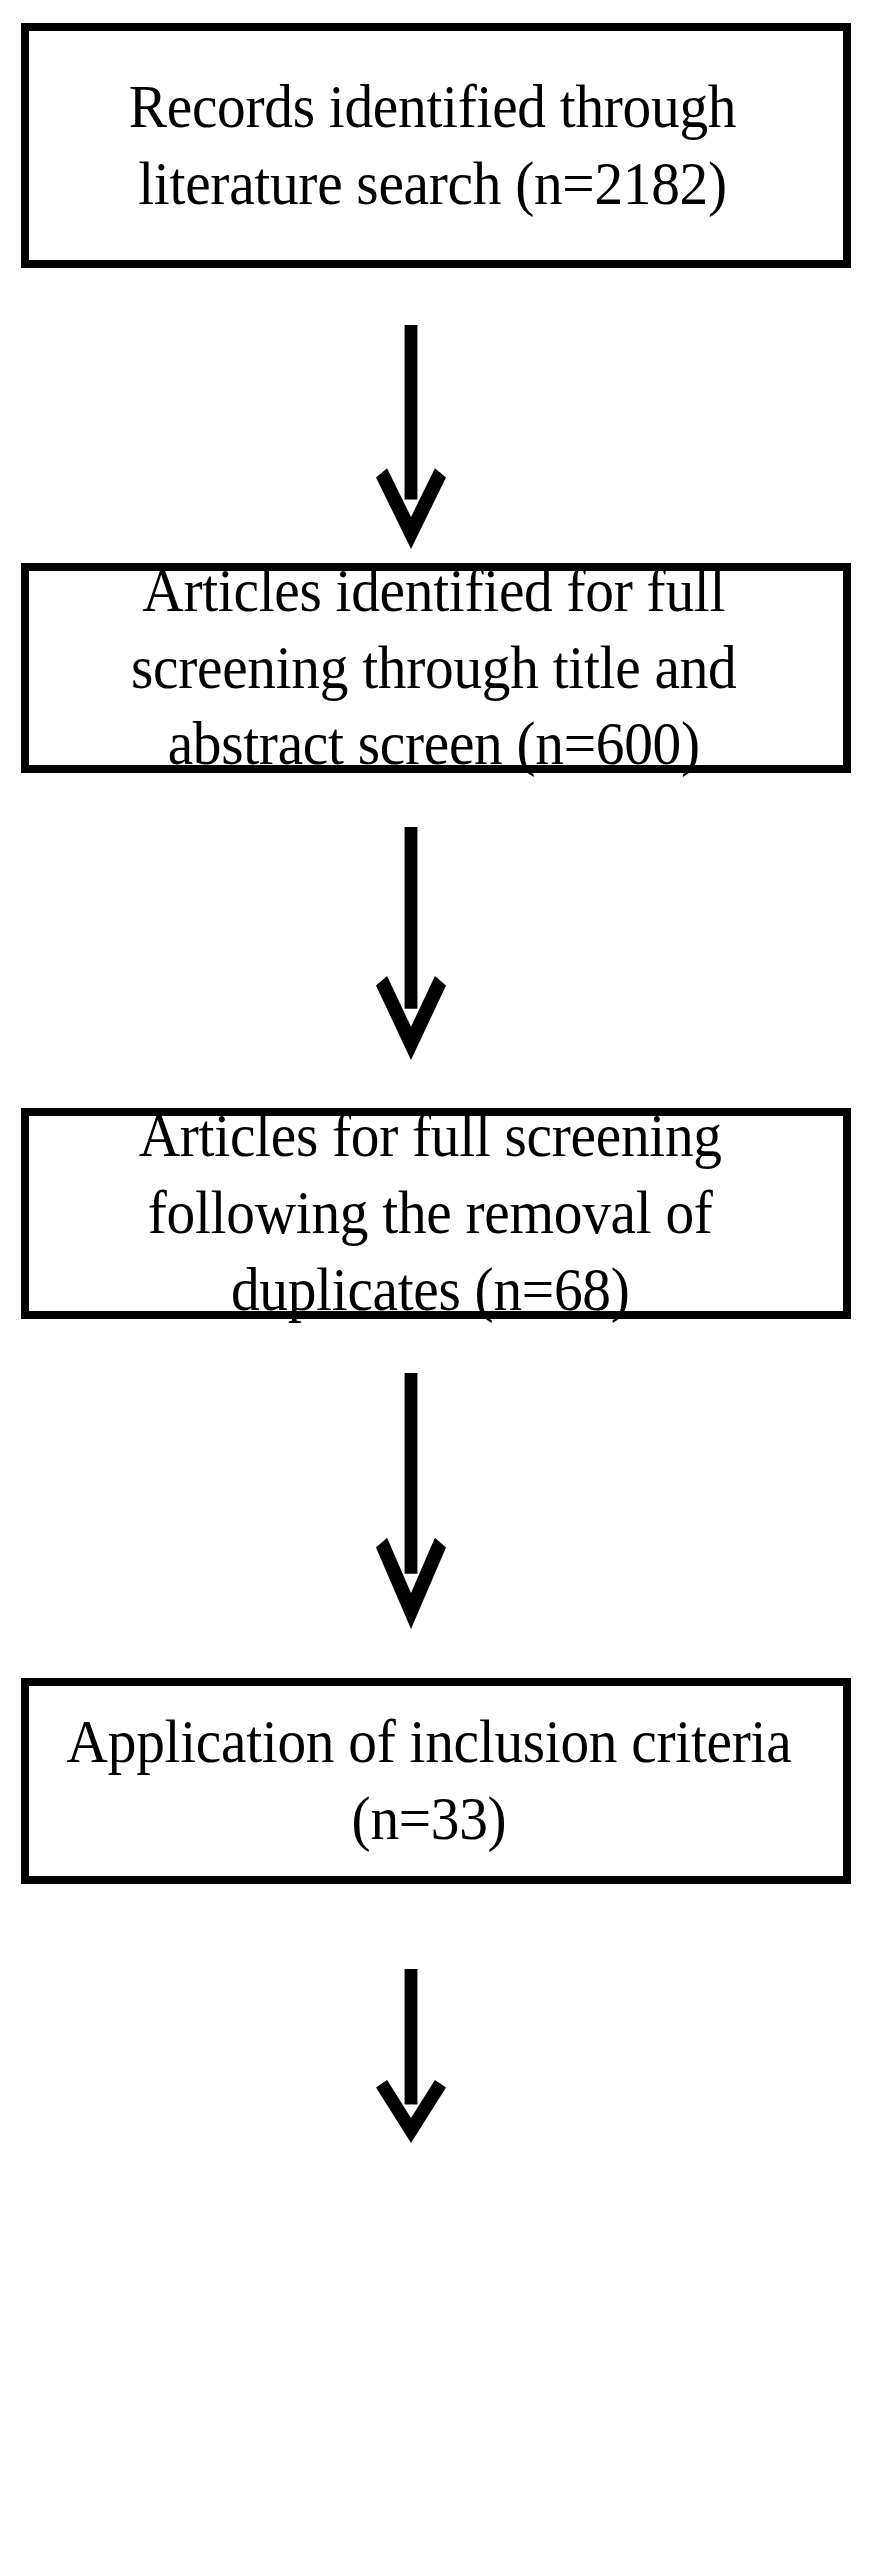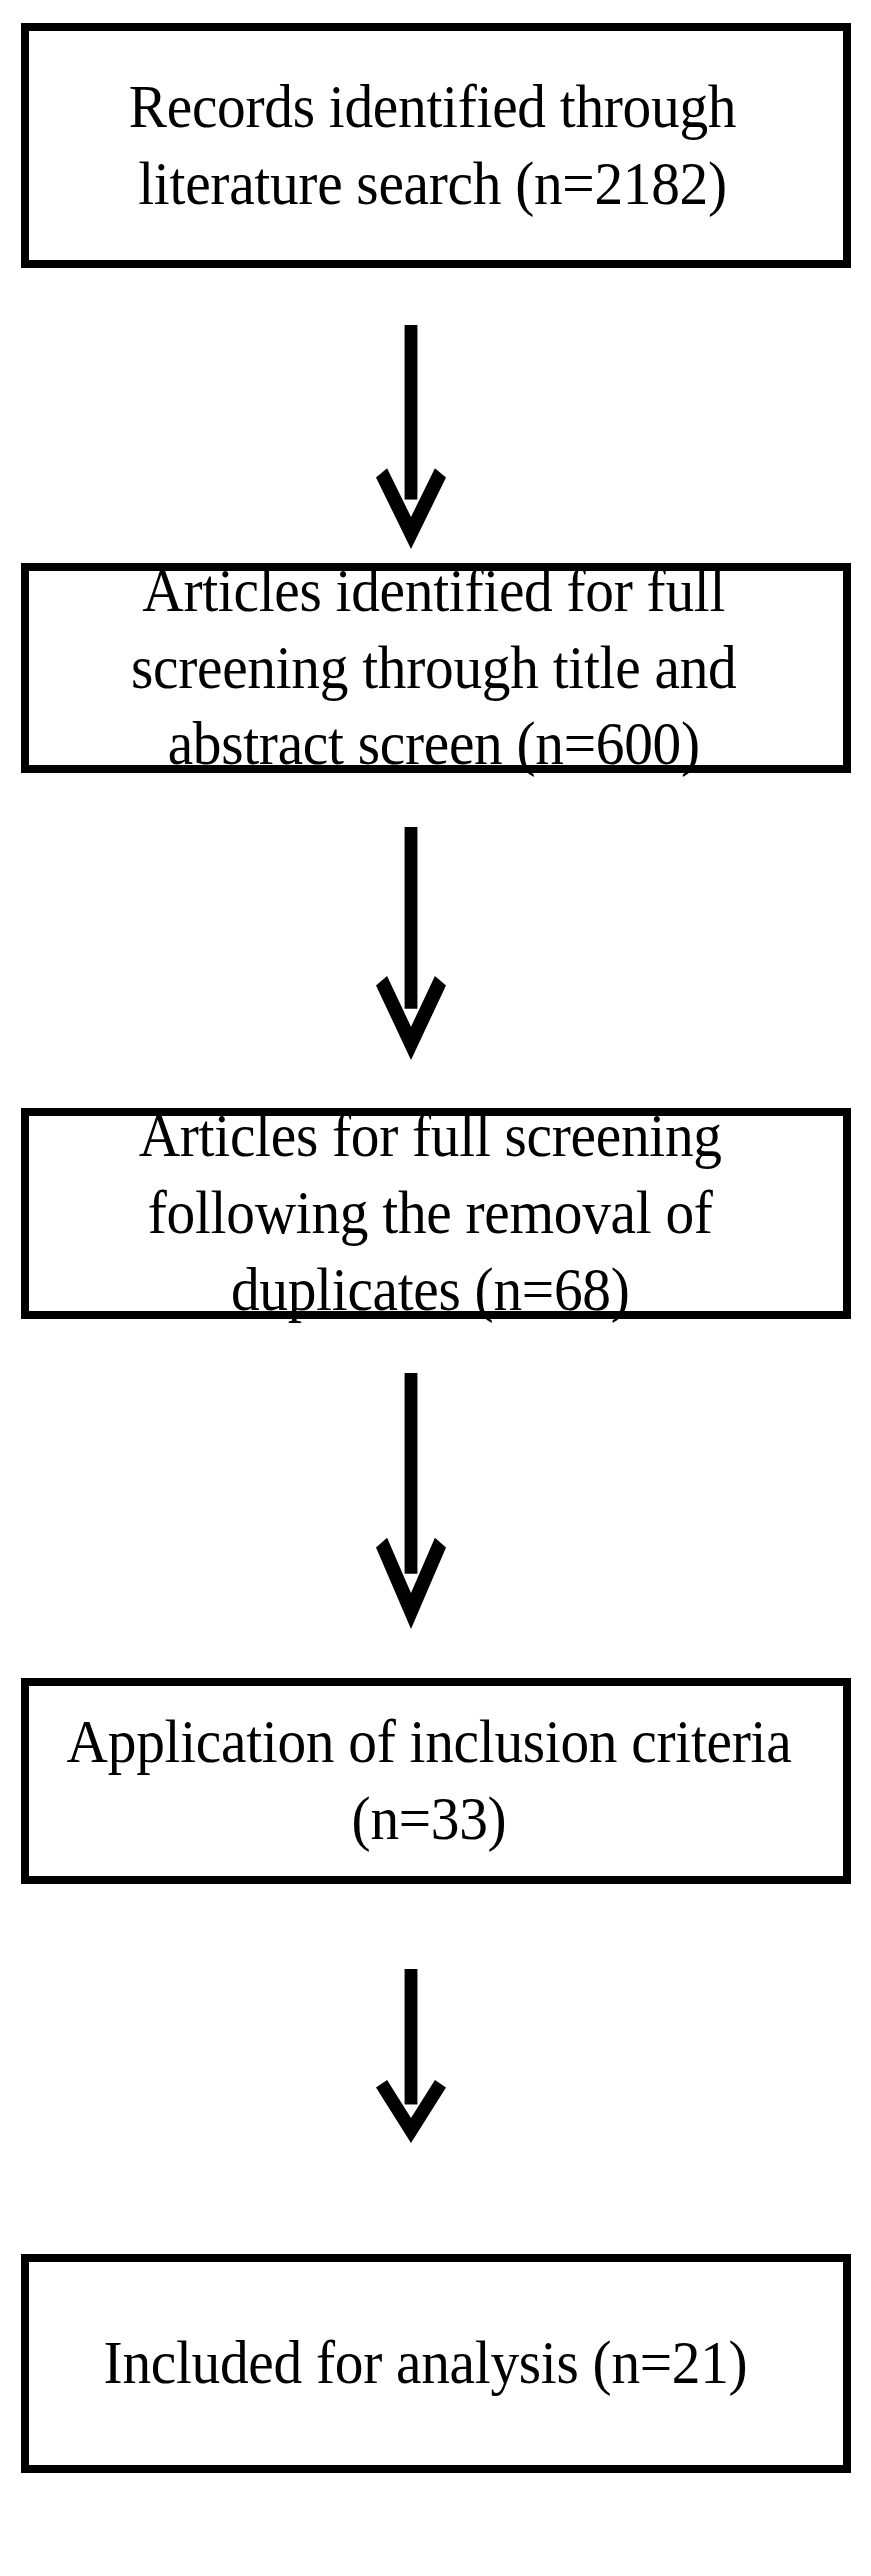--- a/index.html
+++ b/index.html
@@ -126,18 +126,15 @@
     <span class="flow-box-text">Application of inclusion criteria (n=33)</span>
   </div>
 
   <div class="flow-arrow" id="arrow-4">
     <svg viewBox="0 0 120 298" preserveAspectRatio="none" aria-hidden="true">
       <rect x="49" y="0" width="22" height="232" fill="#000000"></rect>
       <path d="M 0 203 L 19 190 L 60 255 L 101 190 L 120 203 L 60 298 Z" fill="#000000"></path>
     </svg>
   </div>
 
-  <div class="flow-box" id="box-5">
-    <span class="flow-box-text">Included for analysis (n=21)</span>
-  </div>
 
 </div>
 
 
 </body></html>

